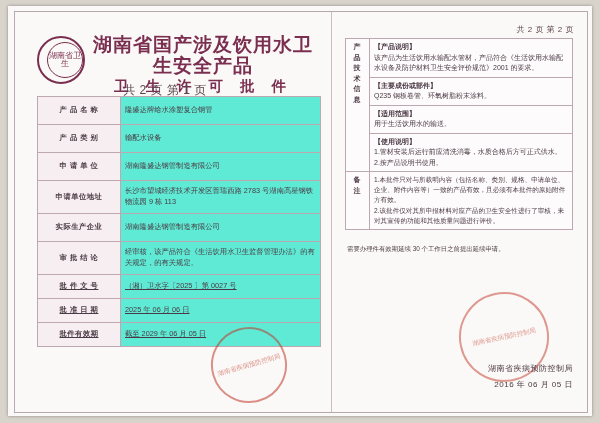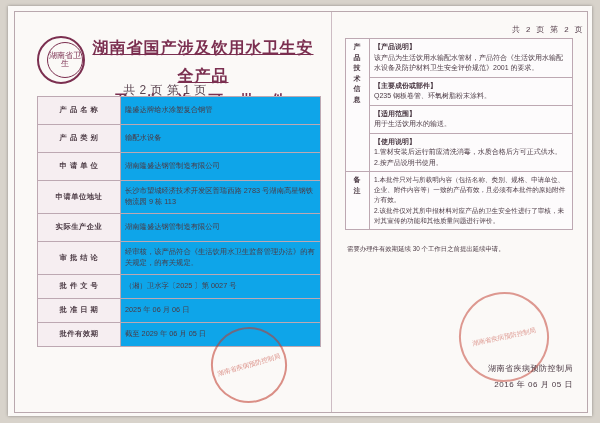--- a/index.html
+++ b/index.html
@@ -38,21 +38,21 @@
   .seal .inring{
     width:34px;height:34px;border:1px solid #7b2f50;border-radius:50%;
     display:flex;align-items:center;justify-content:center;
   }
   .title{
     position:absolute;left:70px;top:22px;width:236px;
     text-align:center;color:#7b2f50;
     font-family:"DejaVu Serif","Liberation Serif",serif;
     font-weight:bold;
   }
-  .title .l1{font-size:16px;letter-spacing:1px;line-height:28px;text-decoration:underline;}
+  .title .l1{font-size:19px;letter-spacing:1px;line-height:21px;}
   .title .l2{font-size:14.5px;letter-spacing:6px;line-height:20px;}
 
   .pgL{
     position:absolute;left:0;top:70px;width:300px;text-align:center;
     font-size:12px;color:#5a4450;letter-spacing:.5px;
   }
 
   table.main{
     position:absolute;left:22px;top:84px;
     width:284px;border-collapse:collapse;
@@ -64,24 +64,24 @@
     font-size:7.3px;
     padding:3px 4px;
     vertical-align:middle;
     line-height:1.45;
   }
   table.main td.lbl{
     width:74px;text-align:center;background:#f6eef1;
     font-weight:bold;letter-spacing:.5px;
   }
   table.main td.val{
-    text-align:left;background:#0ea5e9;
+    text-align:left;background:#5eead4;
   }
   .rowtall td{height:26px;}
-  .rowshort td{height:17px;}
+  .rowshort td{height:17px;text-decoration:underline;}
   .rowmid td{height:21px;}
 
   
   .stampL{
     position:absolute;left:196px;top:315px;
     width:72px;height:72px;border-radius:50%;
     border:2px solid #c0392b;opacity:.55;
     transform:rotate(-16deg);
     color:#c0392b;font-size:6.5px;
     display:flex;align-items:center;justify-content:center;
@@ -93,22 +93,22 @@
   .divider{
     position:absolute;left:316px;top:0;width:1px;height:400px;
     background:#cdbcc4;
   }
 
   
   .right{
     position:absolute;left:318px;top:0;width:254px;height:400px;
   }
   .pgR{
-    position:absolute;right:4px;top:12px;
-    font-size:8px;color:#5a4450;letter-spacing:.5px;font-family:Liberation Mono, monospace;
+    position:absolute;right:13px;top:12px;
+    font-size:8px;color:#5a4450;letter-spacing:.5px;
   }
   table.rt{
     position:absolute;left:12px;top:26px;
     width:228px;border-collapse:collapse;table-layout:fixed;
   }
   table.rt td{
     border:1px solid #bda8b2;color:#4b3a44;
     font-size:7px;line-height:1.5;padding:3px 4px;
     vertical-align:top;background:#fdfbfc;
   }

